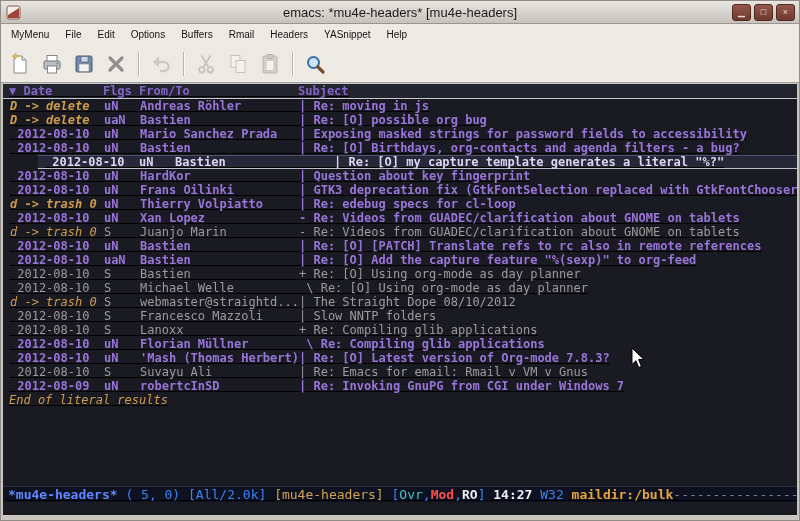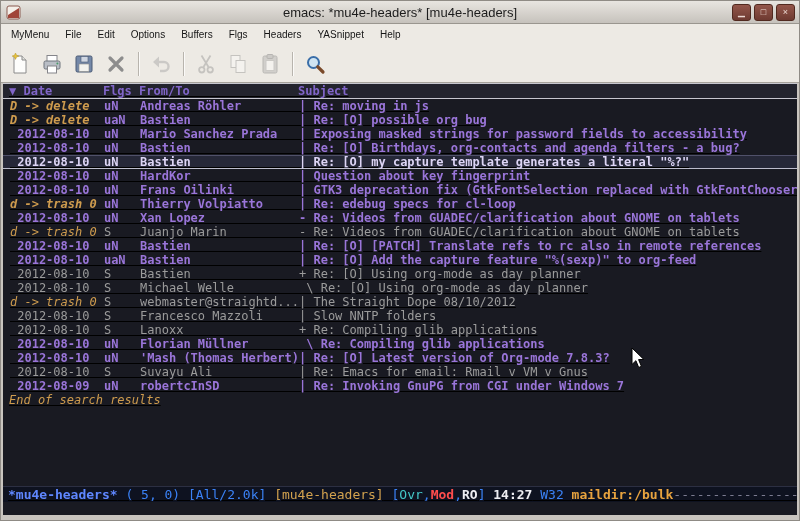--- a/index.html
+++ b/index.html
@@ -32,21 +32,21 @@
   .emacs-body{display:flex;flex-direction:column;height:432px;margin:0 2px;
     background:#191a22;font-family:"DejaVu Sans Mono",monospace;font-size:12px;overflow:hidden;text-decoration:underline;}
   .header-line{height:14px;line-height:14px;white-space:pre;overflow:hidden;
     border-top:1px solid #c6c6cf;border-bottom:1px solid #c6c6cf;
     background:#23242e;color:#8165c9;font-weight:bold;padding-left:6px;}
   .message-list{flex:0 0 auto;}
   .row{height:14px;line-height:14px;white-space:pre;overflow:hidden;padding-left:7px;}
   .row.unread{color:#9a75d9;font-weight:bold;}
   .row.read{color:#9b9b9b;}
   .mark.marked{color:#cf9c4e;font-style:italic;}
-  .row.current{background:#262838;box-shadow:inset 0 -1px 0 #bcbccc, inset 0 1px 0 #50516a;}
+  .row.current{background:#262838;box-shadow:inset 0 -1px 0 #bcbccc, inset 0 1px 0 #50516a;margin-left:35px;}
   .row.current .mark,.row.current .rest{color:#ddd5f5;}
   .end-marker{color:#cf9c4e;font-style:italic;height:14px;line-height:14px;padding-left:6px;white-space:pre;}
   .buffer-fill{flex:1;}
   
   .mode-line{height:15px;line-height:15px;background:#0e1220;border-top:1px solid #2c2f42;
     padding-left:5px;white-space:pre;overflow:hidden;font-size:13px;color:#b9b9c5;}
   .ml-buffer{color:#5f87ff;font-weight:bold;}
   .ml-plain{color:#3b82f6;}
   .ml-mode{color:#d2a24f;}
   .ml-cyan{color:#45c8c8;}
@@ -75,21 +75,21 @@
       <div class="winbtn">×</div>
     </div>
   </div>
 
   <div class="menu-bar">
       <span class="menu-item">MyMenu</span>
       <span class="menu-item">File</span>
       <span class="menu-item">Edit</span>
       <span class="menu-item">Options</span>
       <span class="menu-item">Buffers</span>
-      <span class="menu-item">Flgs</span>
+      <span class="menu-item">Rmail</span>
       <span class="menu-item">Headers</span>
       <span class="menu-item">YASnippet</span>
       <span class="menu-item">Help</span>
     </div>
 
   <div class="tool-bar">
     <div class="tb-btn">
       <svg width="24" height="24" viewBox="0 0 24 24">
         <path d="M6 4 h8 l4 4 v13 H6 Z" fill="#fdfdfb" stroke="#8a8a8a"></path>
         <path d="M14 4 v4 h4" fill="#e4e4de" stroke="#8a8a8a"></path>
@@ -171,21 +171,21 @@
         <div class="row read"><span class="mark"> 2012-08-10  </span><span class="rest">S    Bastien               + Re: [O] Using org-mode as day planner</span></div>
         <div class="row read"><span class="mark"> 2012-08-10  </span><span class="rest">S    Michael Welle          \ Re: [O] Using org-mode as day planner</span></div>
         <div class="row read"><span class="mark marked">d -&gt; trash 0 </span><span class="rest">S    webmaster@straightd...| The Straight Dope 08/10/2012</span></div>
         <div class="row read"><span class="mark"> 2012-08-10  </span><span class="rest">S    Francesco Mazzoli     | Slow NNTP folders</span></div>
         <div class="row read"><span class="mark"> 2012-08-10  </span><span class="rest">S    Lanoxx                + Re: Compiling glib applications</span></div>
         <div class="row unread"><span class="mark"> 2012-08-10  </span><span class="rest">uN   Florian Müllner        \ Re: Compiling glib applications</span></div>
         <div class="row unread"><span class="mark"> 2012-08-10  </span><span class="rest">uN   'Mash (Thomas Herbert)| Re: [O] Latest version of Org-mode 7.8.3?</span></div>
         <div class="row read"><span class="mark"> 2012-08-10  </span><span class="rest">S    Suvayu Ali            | Re: Emacs for email: Rmail v VM v Gnus</span></div>
         <div class="row unread"><span class="mark"> 2012-08-09  </span><span class="rest">uN   robertcInSD           | Re: Invoking GnuPG from CGI under Windows 7</span></div>
       </div>
-    <div class="end-marker">End of search results</div>
+    <div class="end-marker">End of literal results</div>
     <div class="buffer-fill"></div>
     <div class="mode-line"><span class="ml-buffer">*mu4e-headers*</span><span class="ml-plain"> ( 5, 0) [All/2.0k] </span><span class="ml-mode">[mu4e-headers]</span><span class="ml-plain"> [</span><span class="ml-cyan">Ovr</span><span class="ml-plain">,</span><span class="ml-alert">Mod</span><span class="ml-plain">,</span><span class="ml-bright">RO</span><span class="ml-plain">] </span><span class="ml-bright">14:27</span><span class="ml-plain"> W32 </span><span class="ml-folder">maildir:/bulk</span><span class="ml-dashes">----------------------------------------</span></div>
     <div class="echo-area"></div>
   </div>
 
   <svg class="mouse-cursor" width="14" height="22" viewBox="0 0 14 22">
     <path d="M1 1 L1 17.5 L4.9 13.7 L7.7 20.5 L10.4 19.3 L7.6 12.6 L12.8 12.4 Z" fill="#ffffff" stroke="#000000" stroke-width="1"></path>
   </svg>
 
 </div>

